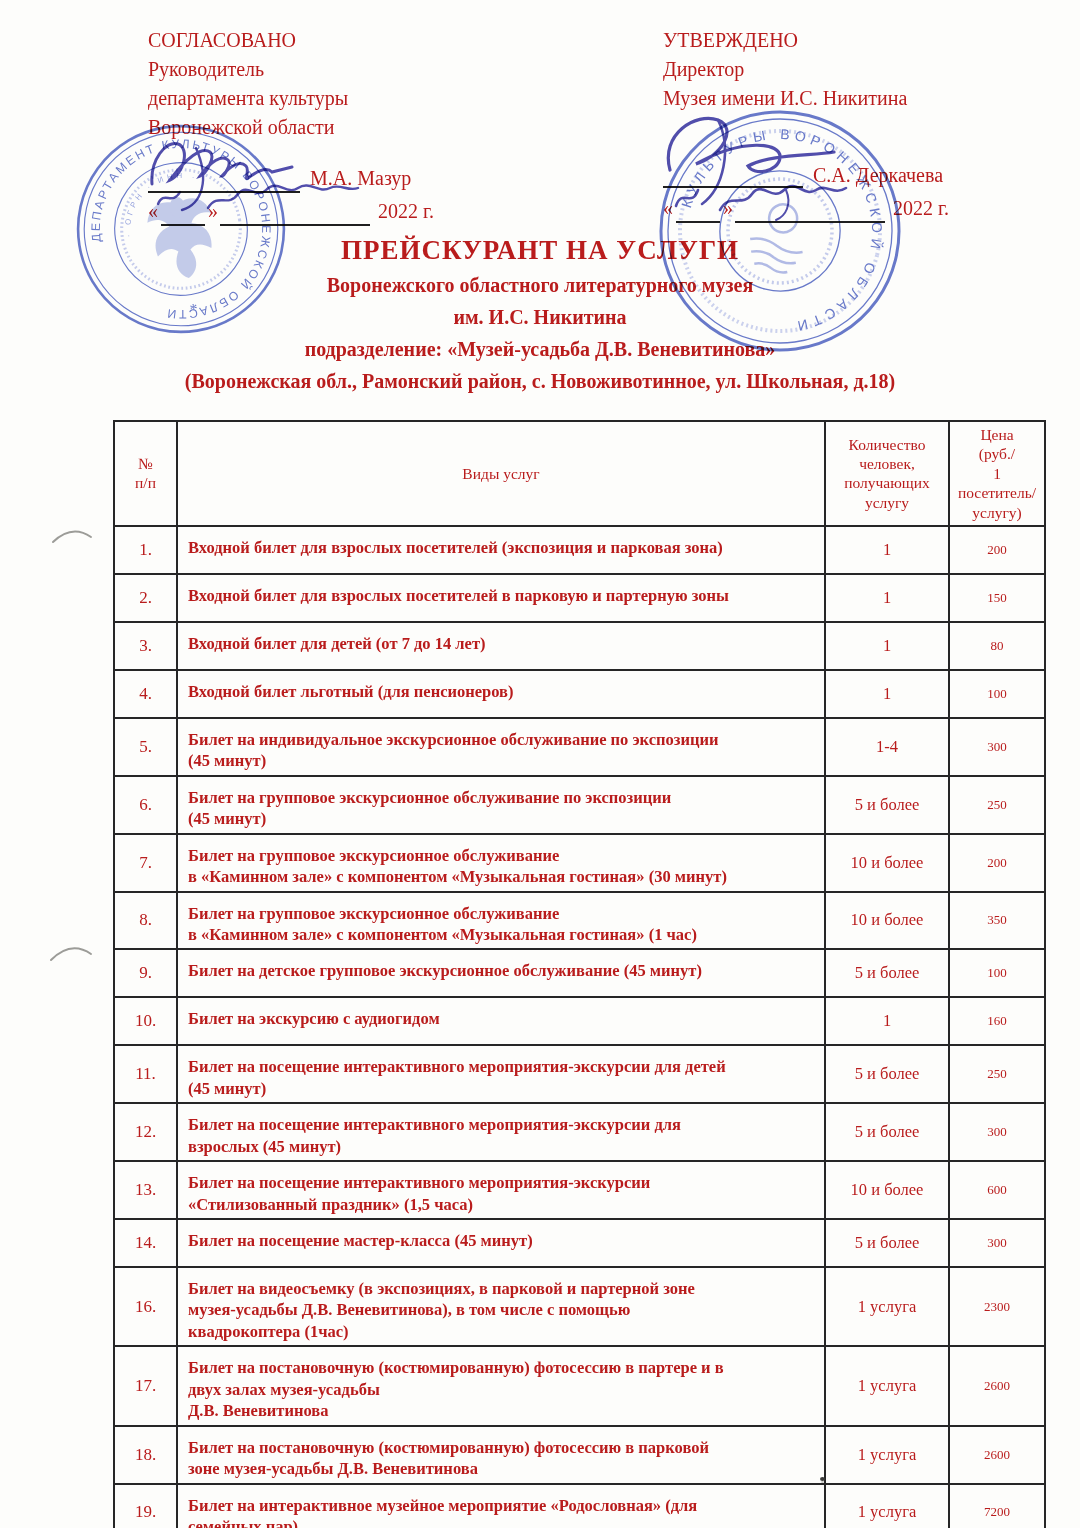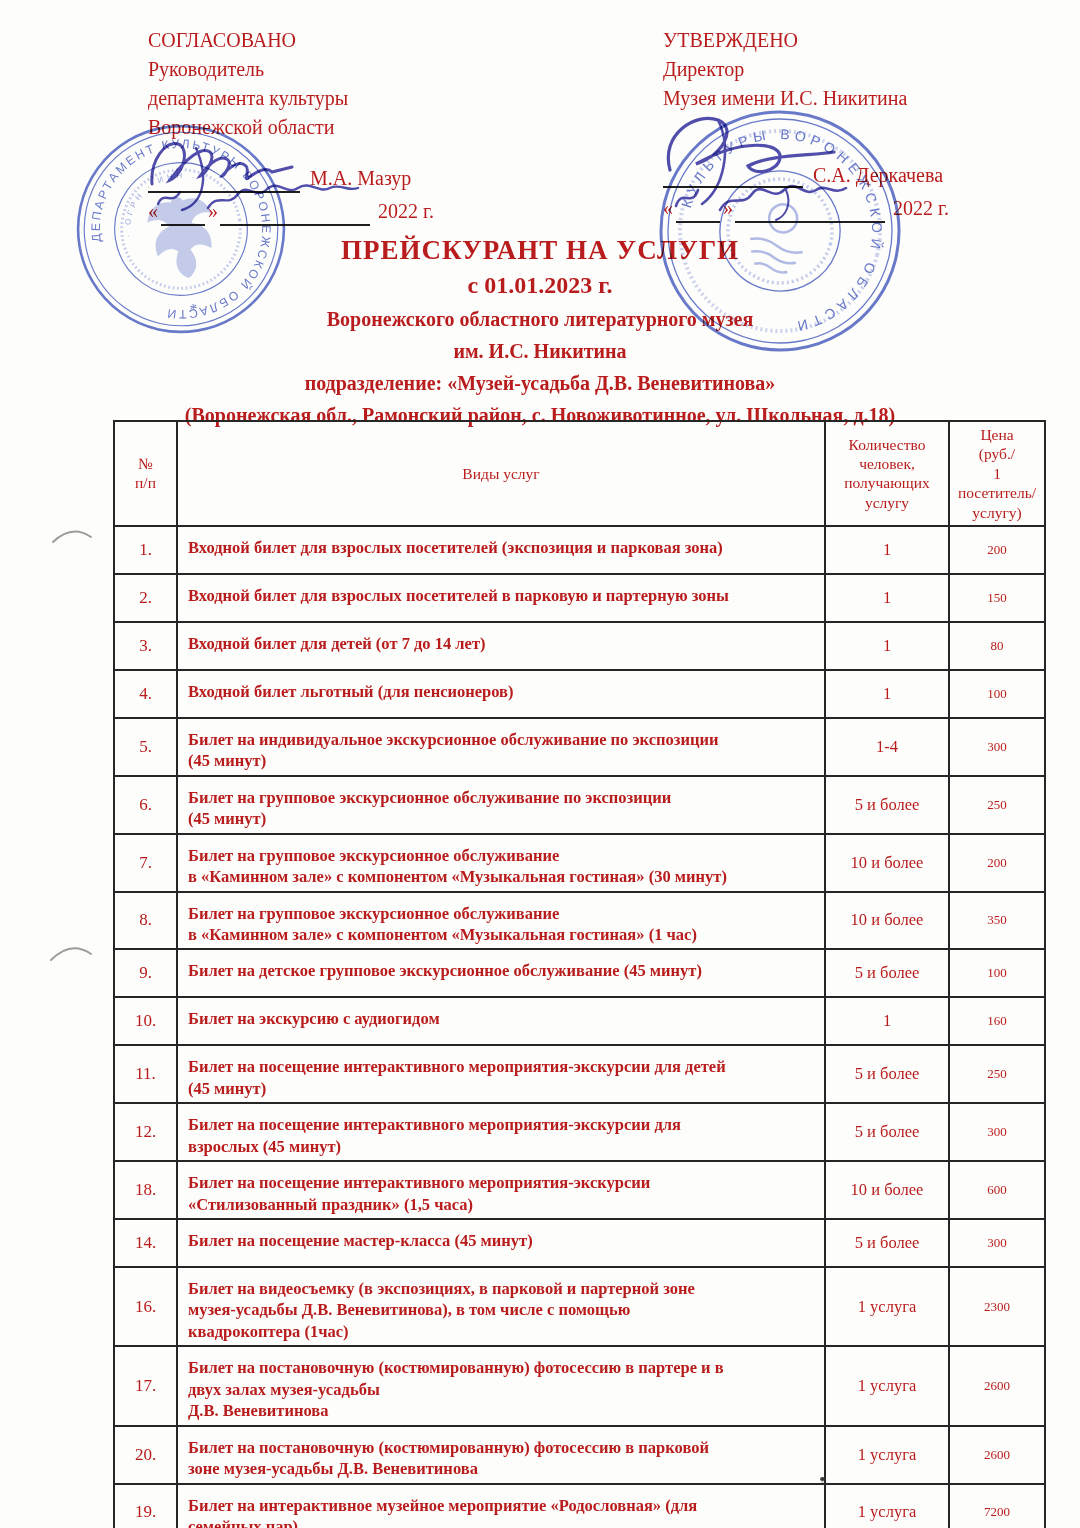--- a/index.html
+++ b/index.html
@@ -83,21 +83,20 @@
       <span>«</span>
       <span class="blank blank-day"></span>
       <span>»</span>
       <span class="blank blank-month"></span>
       <span>2022 г.</span>
     </div>
   </div>
 
   <div class="title-block">
     <div class="t-heading">ПРЕЙСКУРАНТ НА УСЛУГИ</div>
-    <div class="t-date">с  01.01.2023 г.</div>
     <div class="t-org">Воронежского областного литературного музея</div>
     <div class="t-org">им. И.С. Никитина</div>
     <div class="t-org">подразделение: «Музей-усадьба Д.В. Веневитинова»</div>
     <div class="t-org">(Воронежская обл., Рамонский район, с. Новоживотинное, ул. Школьная, д.18)</div>
   </div>
 
   <table class="price">
     <thead>
       <tr>
         <th style="width:57px">№
@@ -187,21 +186,21 @@
       <td class="c-price">250</td>
     </tr>
         <tr>
       <td class="c-num">12.</td>
       <td class="c-srv">Билет на посещение интерактивного мероприятия-экскурсии  для
 взрослых (45 минут)</td>
       <td class="c-qty">5 и более</td>
       <td class="c-price">300</td>
     </tr>
         <tr>
-      <td class="c-num">18.</td>
+      <td class="c-num">13.</td>
       <td class="c-srv">Билет на посещение интерактивного мероприятия-экскурсии
 «Стилизованный праздник» (1,5 часа)</td>
       <td class="c-qty">10 и более</td>
       <td class="c-price">600</td>
     </tr>
         <tr>
       <td class="c-num">14.</td>
       <td class="c-srv">Билет на посещение мастер-класса (45 минут)</td>
       <td class="c-qty">5 и более</td>
       <td class="c-price">300</td>
@@ -216,21 +215,21 @@
     </tr>
         <tr>
       <td class="c-num">17.</td>
       <td class="c-srv">Билет на постановочную (костюмированную)  фотосессию в партере и в
 двух залах музея-усадьбы
 Д.В. Веневитинова</td>
       <td class="c-qty">1 услуга</td>
       <td class="c-price">2600</td>
     </tr>
         <tr>
-      <td class="c-num">20.</td>
+      <td class="c-num">18.</td>
       <td class="c-srv">Билет на постановочную (костюмированную) фотосессию в парковой
 зоне музея-усадьбы Д.В. Веневитинова</td>
       <td class="c-qty">1 услуга</td>
       <td class="c-price">2600</td>
     </tr>
         <tr>
       <td class="c-num">19.</td>
       <td class="c-srv">Билет на интерактивное музейное мероприятие «Родословная» (для
 семейных пар)</td>
       <td class="c-qty">1 услуга</td>

